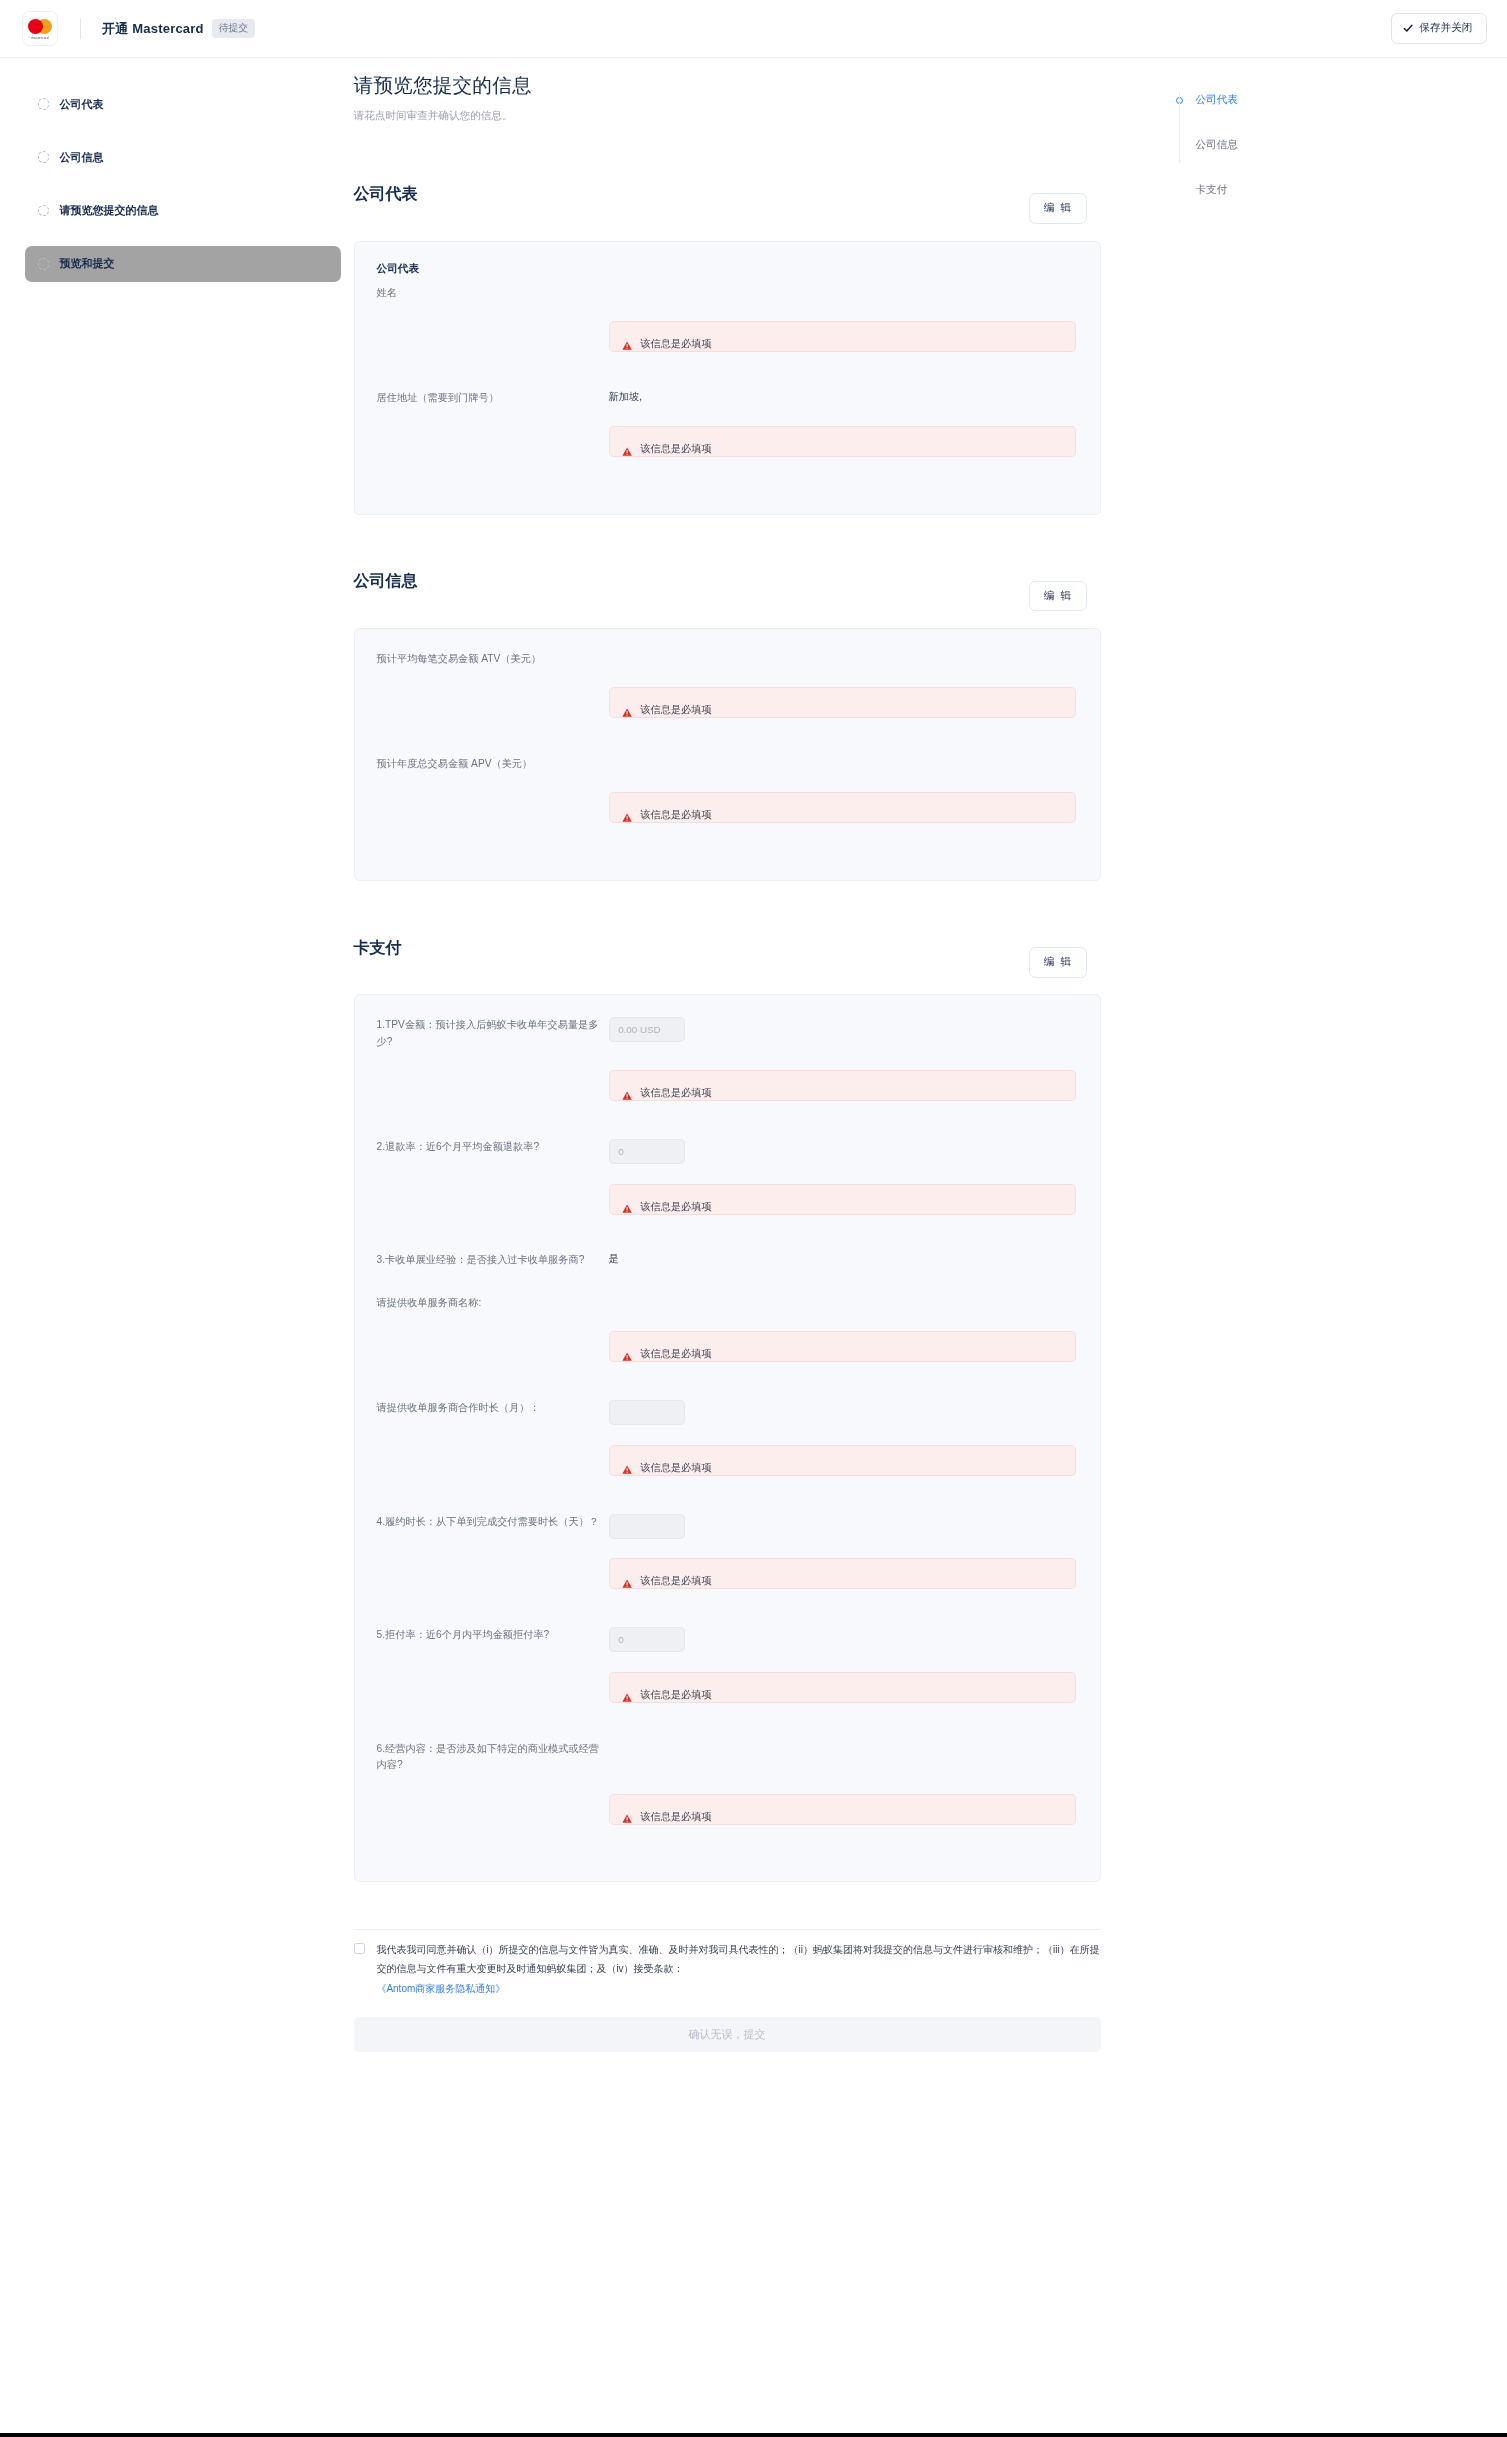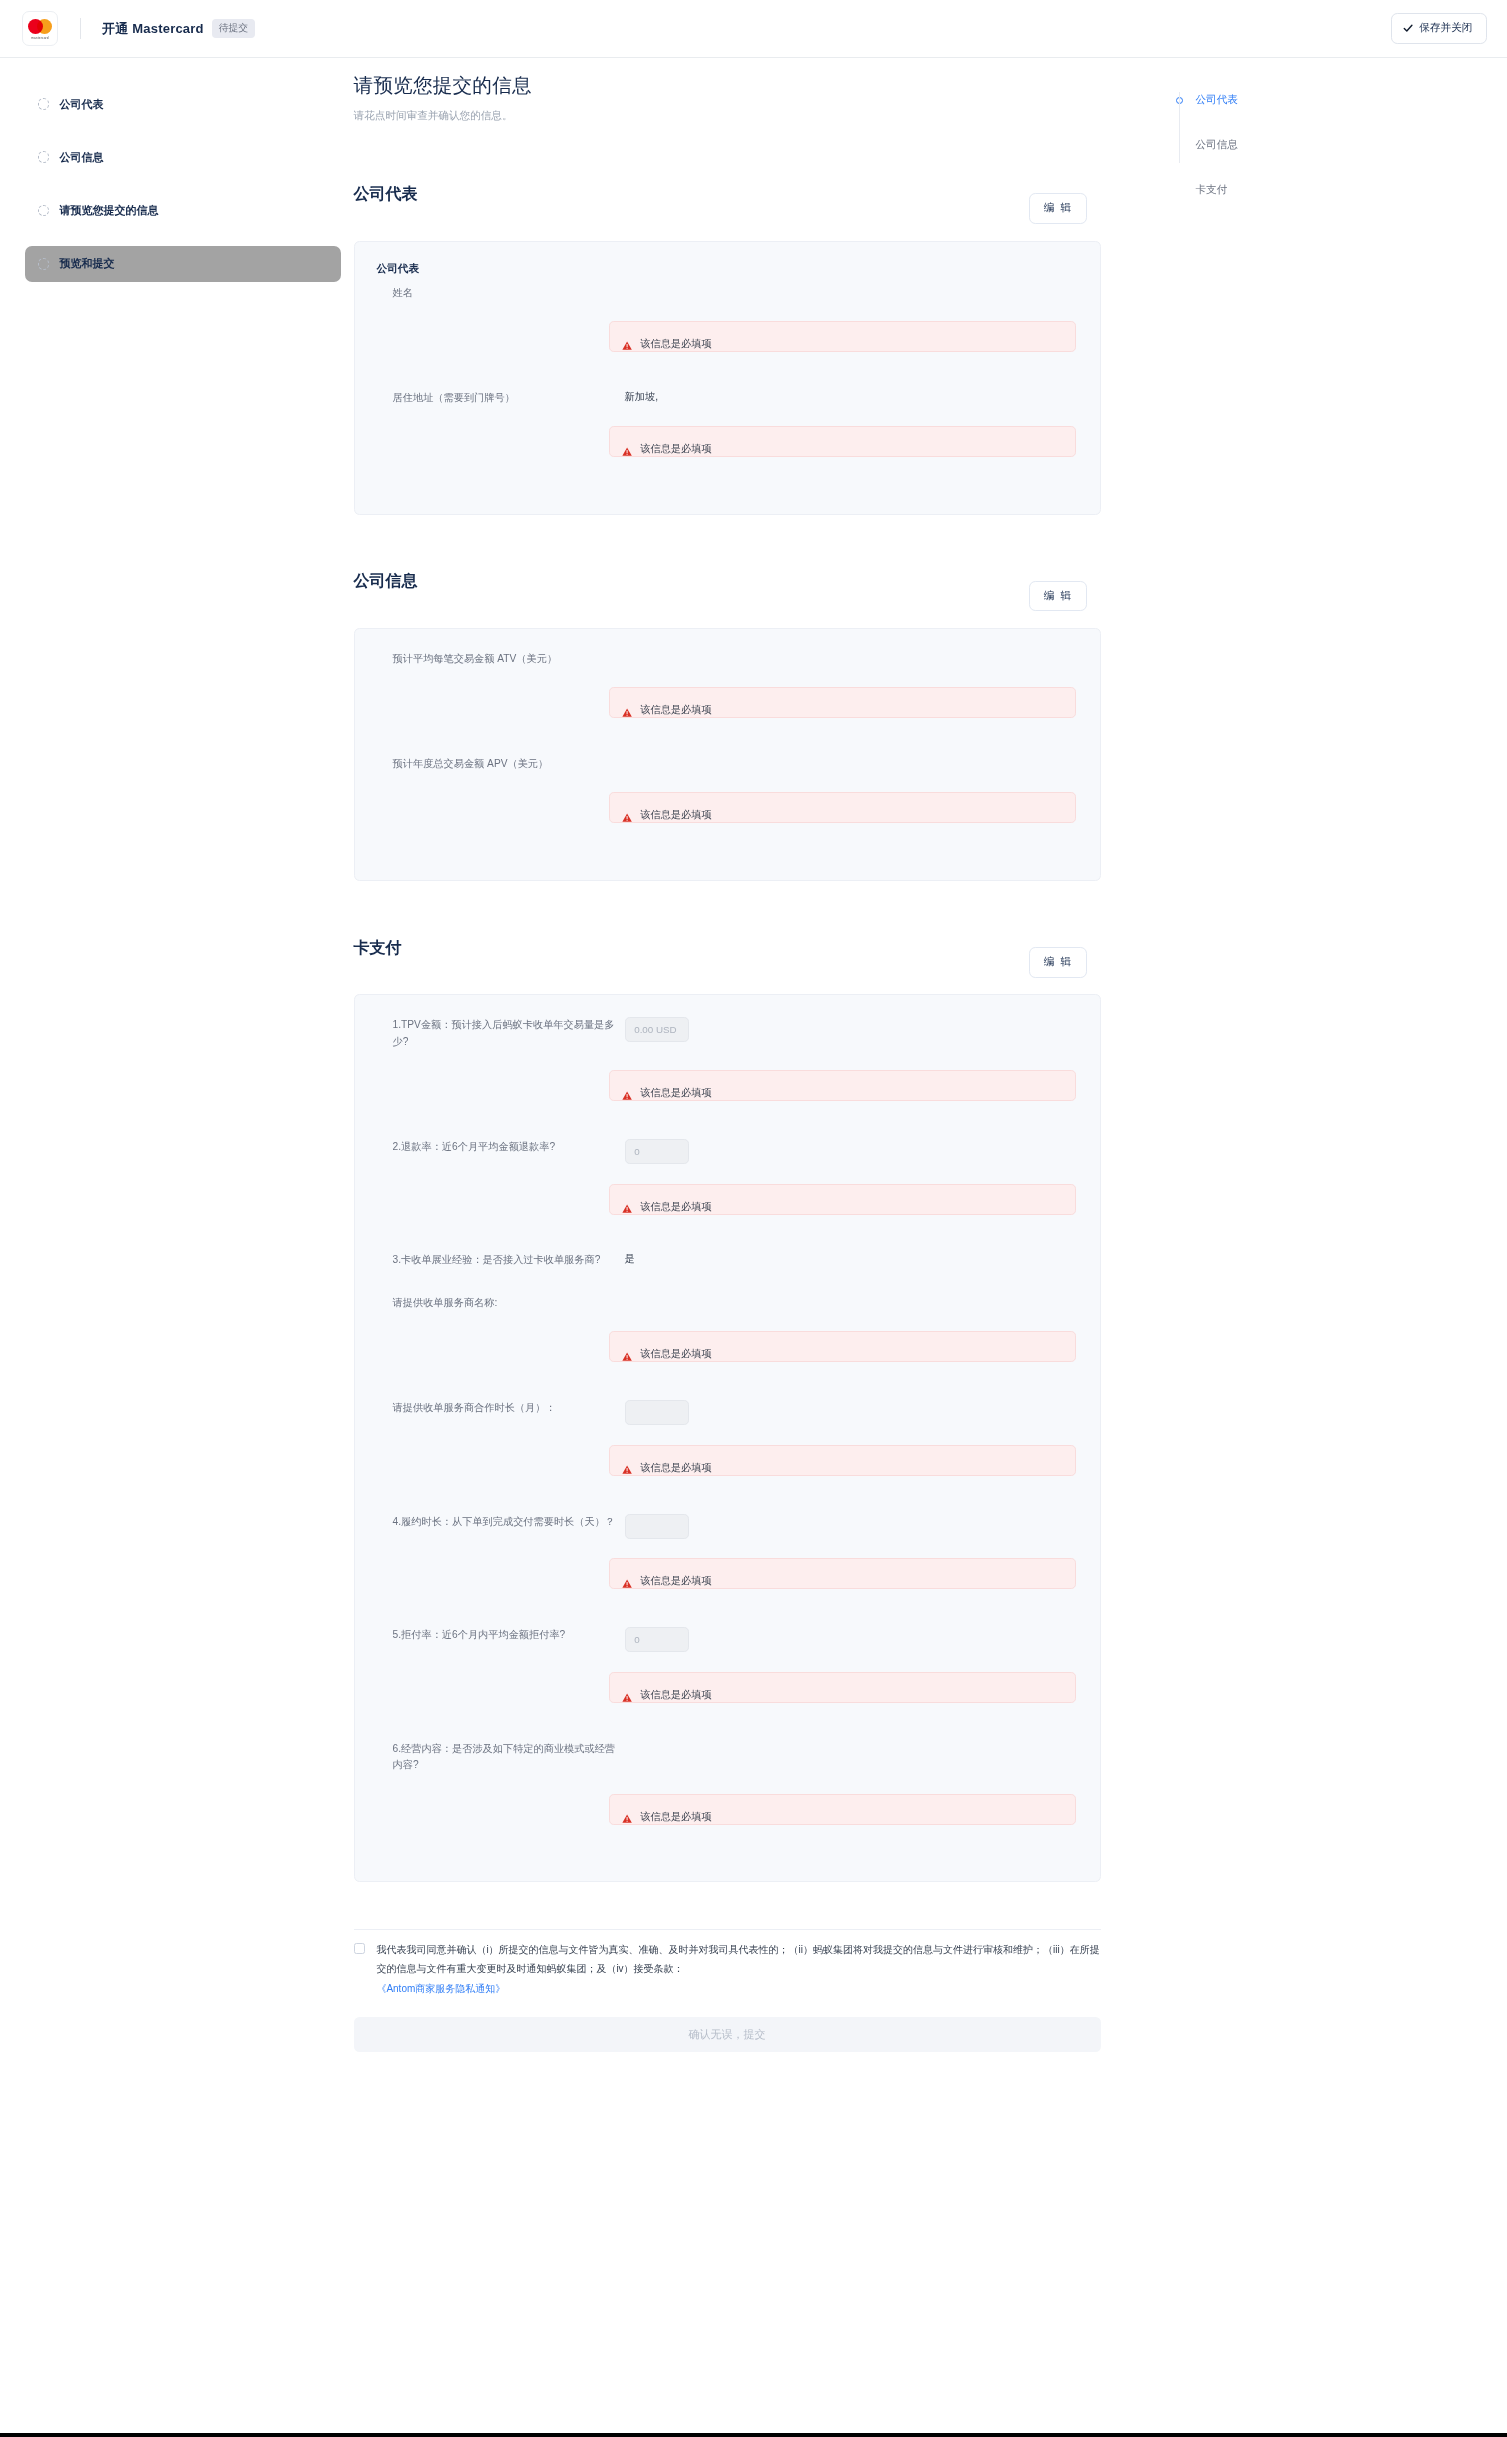--- a/index.html
+++ b/index.html
@@ -119,21 +119,21 @@
   .card {
     margin-top: 16.5px;
     background: #f7f9fc;
     border: 0.8px solid #eceff5;
     border-radius: 5.5px;
     padding: 20.4px 23.6px 20.4px 22px;
     width: 747px;
   }
   .card-heading { font-size: 10.6px; font-weight: 700; color: #172b4d; margin-bottom: 7px; }
 
-  .row { display: flex; align-items: flex-start; margin-bottom: 0.8px; margin-left: 16px; }
+  .row { display: flex; align-items: flex-start; margin-bottom: 0.8px; }
   .row-label {
     width: 232px; flex: none;
     font-size: 10.2px; color: #6b7280; line-height: 1.62;
     padding-top: 1.6px;
   }
   .row-val { flex: 1; min-height: 15.7px; font-size: 10.2px; color: #374151; padding-top: 1.6px; }
 
   .err-row { display: flex; margin-bottom: 12.6px; }
   .err-spacer { width: 232px; flex: none; }
   .err {
@@ -143,21 +143,21 @@
     height: 31px;
     width: 471px;
     display: flex; align-items: flex-end; gap: 7.9px;
     padding: 0 12.6px;
     font-size: 10.2px;
     color: #3d4451;
   }
   .warn-ico { width: 10.2px; height: 9.4px; display: block; flex: none; }
 
   .inp {
-    width: 64px; height: 25px;
+    width: 76px; height: 25px;
     background: #eef0f3;
     border: 0.8px solid #e4e7ec;
     border-radius: 4.7px;
     display: flex; align-items: center;
     padding: 0 8.6px;
     font-size: 9.8px;
     color: #aeb4bf;
   }
 
   .spacer-24 { height: 19px; }

